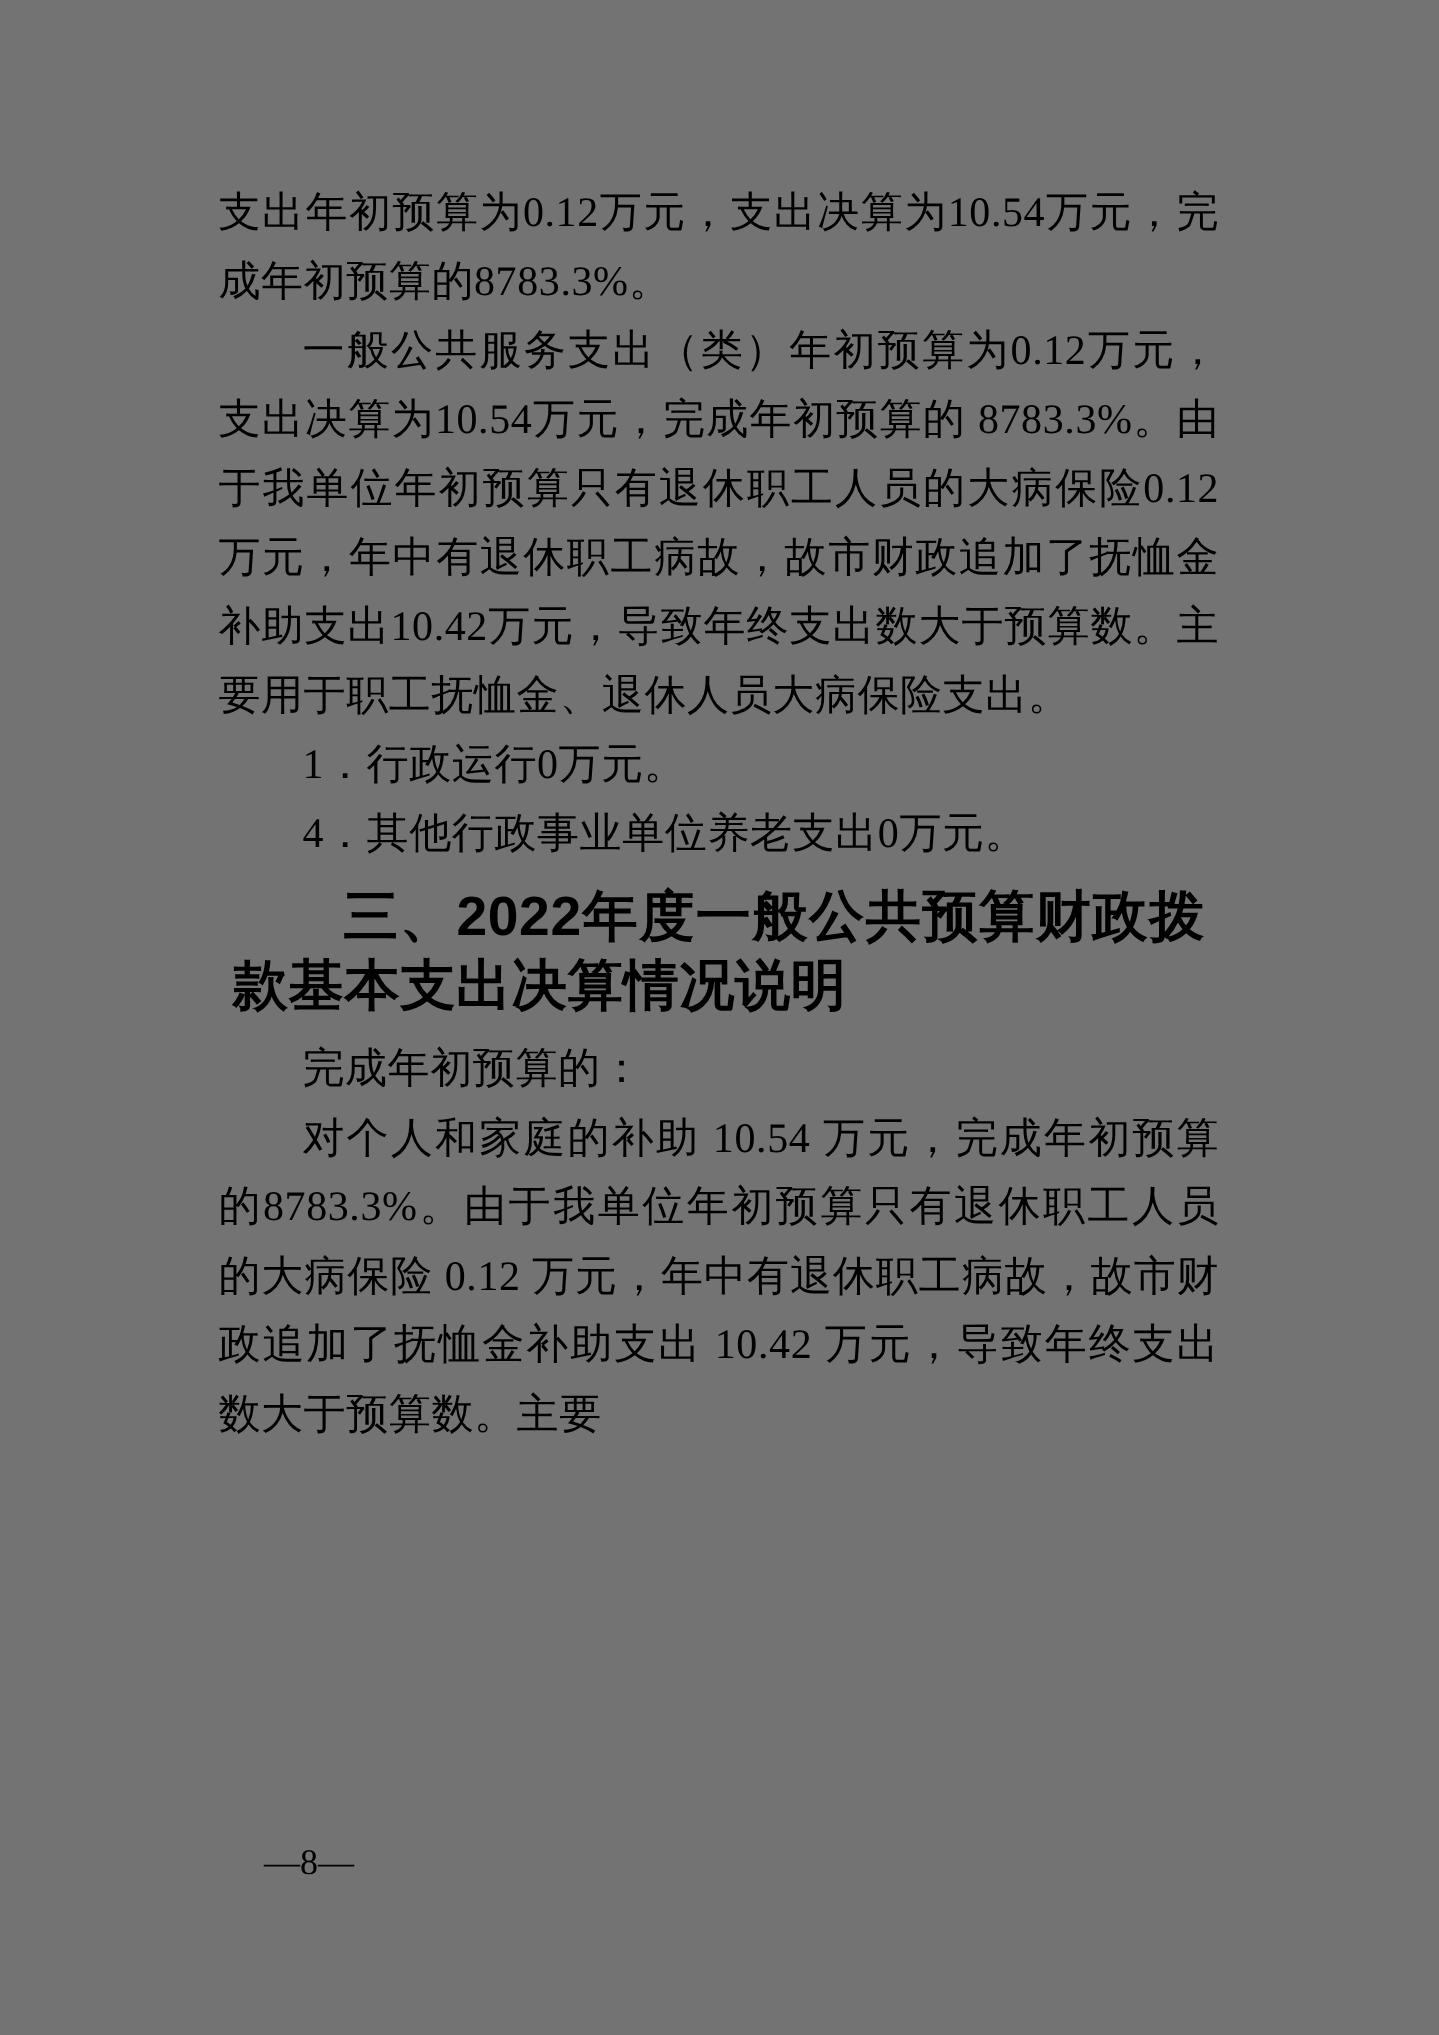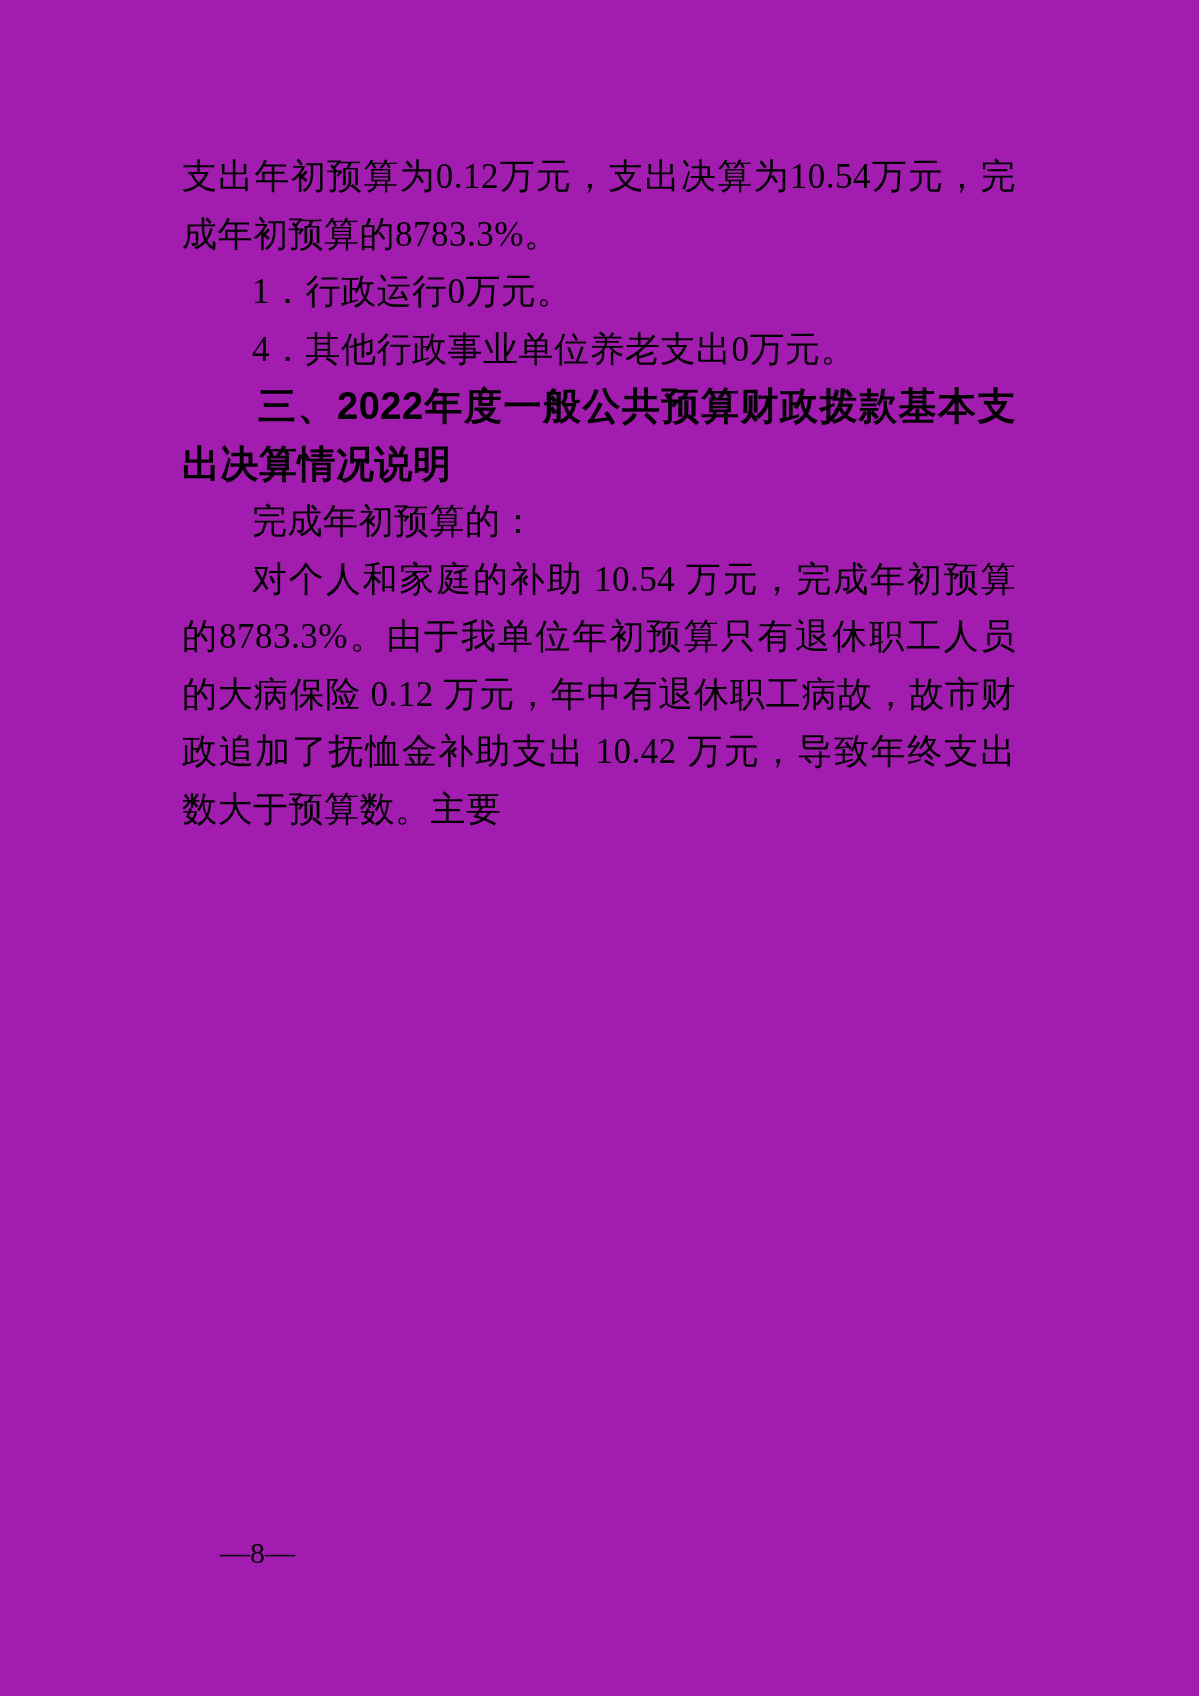--- a/index.html
+++ b/index.html
@@ -4,21 +4,21 @@
 <style>
   html, body {
     margin: 0;
     padding: 0;
     background: #ffffff;
   }
   .page {
     position: relative;
     width: 1199px;
     height: 1696px;
-    background: #a21caf;
+    background: #737373;
     color: #000000;
     overflow: hidden;
   }
   .content {
     position: absolute;
     left: 182px;
     top: 148px;
     width: 834px;
   }
   p.body {
@@ -27,24 +27,24 @@
     font-size: 35px;
     line-height: 57.5px;
     text-align: justify;
     letter-spacing: 0.5px;
     word-break: break-all;
   }
   p.indent {
     text-indent: 2em;
   }
   p.heading {
-    margin: 0;
+    margin: 12px;
     font-family: "Liberation Sans", "DejaVu Sans", sans-serif;
     font-weight: 700;
-    font-size: 38px;
+    font-size: 46px;
     line-height: 57.5px;
     text-indent: 2em;
     text-align: justify;
     letter-spacing: 0.5px;
     word-break: break-all;
   }
   .page-number {
     position: absolute;
     left: 220px;
     top: 1536px;
@@ -53,20 +53,21 @@
     line-height: 34px;
     color: #000000;
   }
 </style>
 </head>
 <body>
 
 <div class="page">
   <div class="content">
     <p class="body">支出年初预算为0.12万元，支出决算为10.54万元，完成年初预算的8783.3%。</p>
+    <p class="body indent">一般公共服务支出（类）年初预算为0.12万元，支出决算为10.54万元，完成年初预算的 8783.3%。由于我单位年初预算只有退休职工人员的大病保险0.12万元，年中有退休职工病故，故市财政追加了抚恤金补助支出10.42万元，导致年终支出数大于预算数。主要用于职工抚恤金、退休人员大病保险支出。</p>
     <p class="body indent">1．行政运行0万元。</p>
     <p class="body indent">4．其他行政事业单位养老支出0万元。</p>
     <p class="heading">三、2022年度一般公共预算财政拨款基本支出决算情况说明</p>
     <p class="body indent">完成年初预算的：</p>
     <p class="body indent">对个人和家庭的补助 10.54 万元，完成年初预算的8783.3%。由于我单位年初预算只有退休职工人员的大病保险 0.12 万元，年中有退休职工病故，故市财政追加了抚恤金补助支出 10.42 万元，导致年终支出数大于预算数。主要</p>
   </div>
   <div class="page-number">—8—</div>
 </div>
 
 </body></html>

